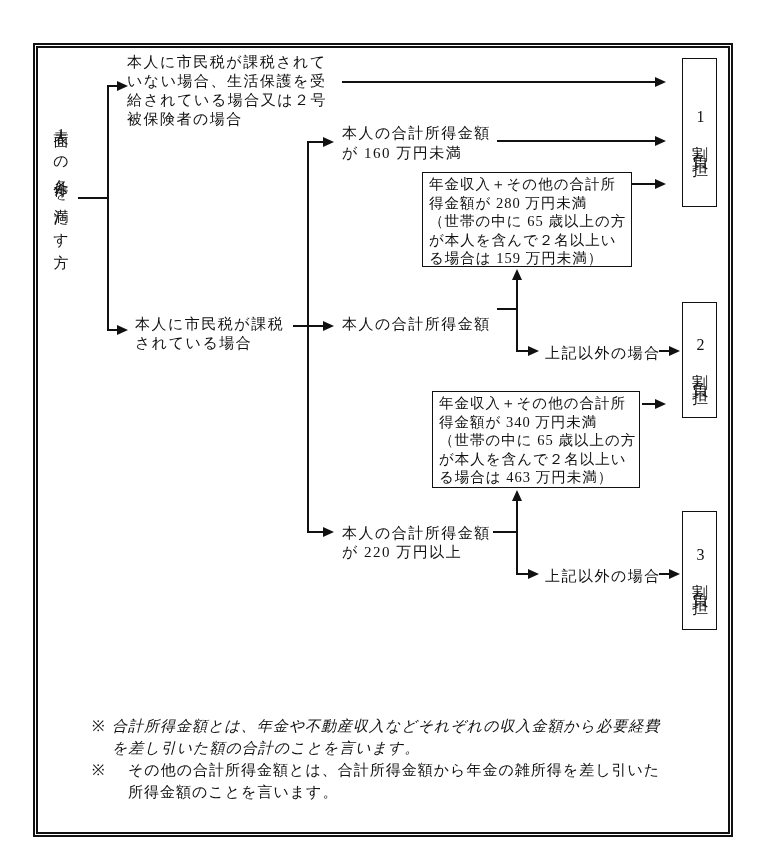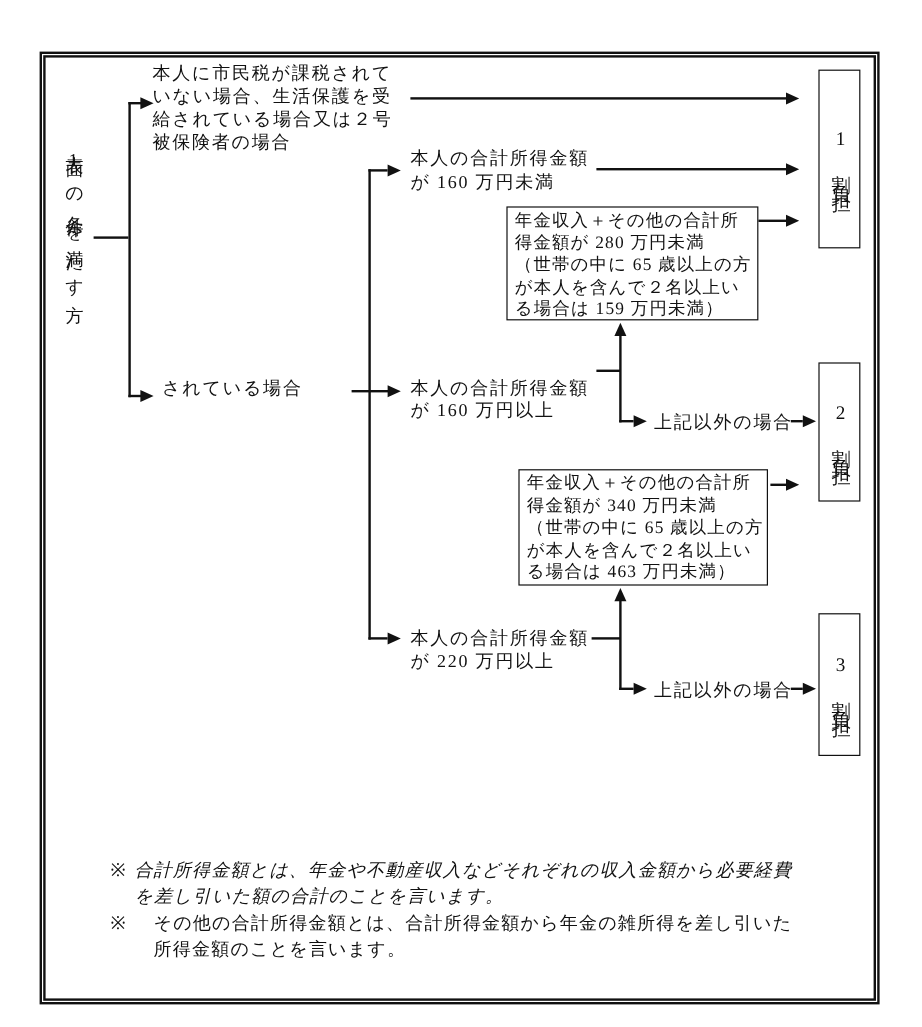--- a/index.html
+++ b/index.html
@@ -44,31 +44,31 @@
   <div class="abs vtext" id="root-label">表面1の条件を満たす方</div>
 
   <div class="abs tnode" style="left:127px;top:53px;">
     <div>本人に市民税が課税されて</div>
     <div>いない場合、生活保護を受</div>
     <div>給されている場合又は２号</div>
     <div>被保険者の場合</div>
   </div>
 
   <div class="abs tnode" style="left:135px;top:315px;">
+    <div>本人に市民税が課税</div>
     <div>されている場合</div>
   </div>
 
   <div class="abs tnode lh20" style="left:342px;top:123px;">
     <div>本人の合計所得金額</div>
     <div>が 160 万円未満</div>
   </div>
 
   <div class="abs tnode" style="left:342px;top:315px;">
     <div>本人の合計所得金額</div>
-    <div>が 160 万円以上</div>
   </div>
 
   <div class="abs tnode" style="left:342px;top:524px;">
     <div>本人の合計所得金額</div>
     <div>が 220 万円以上</div>
   </div>
 
   <div class="abs condbox" style="left:422px;top:172px;width:210px;height:95px;">
     <div>年金収入＋その他の合計所</div>
     <div>得金額が 280 万円未満</div>

